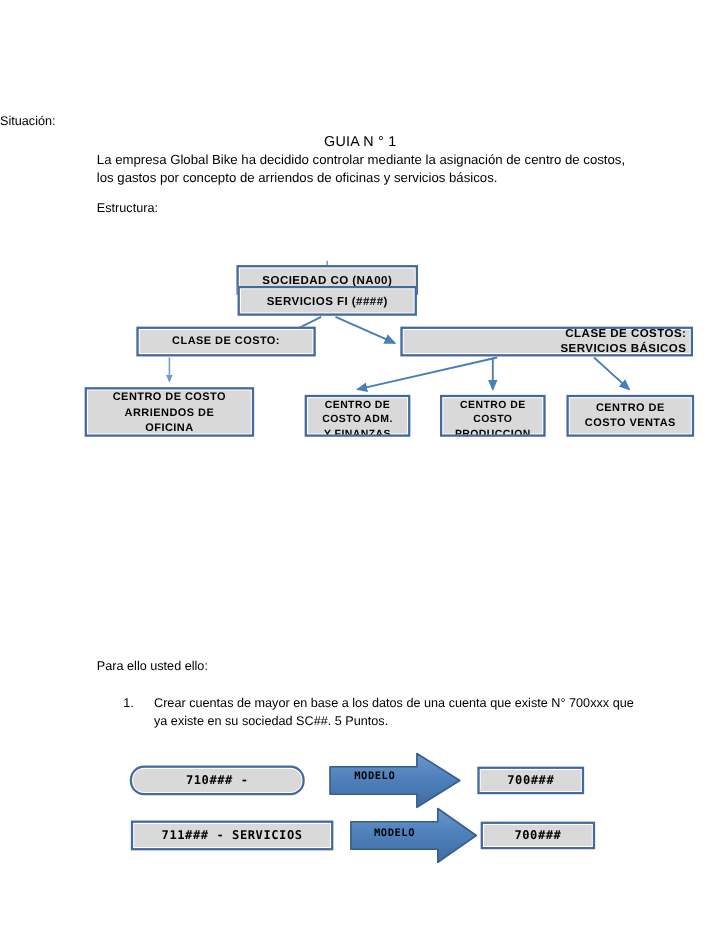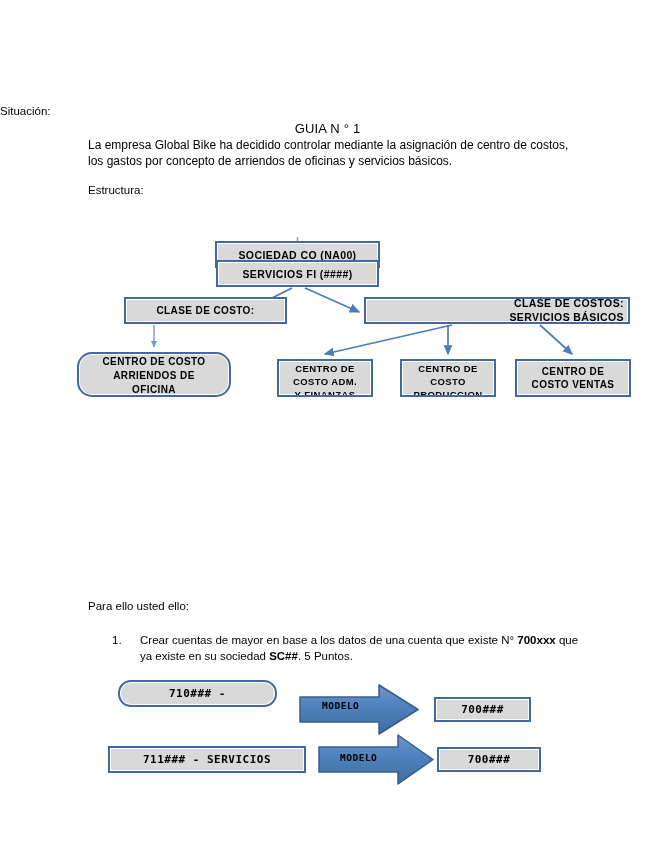--- a/index.html
+++ b/index.html
@@ -68,21 +68,21 @@
   }
   .task-list .num {
     position: absolute;
     left: 0;
     top: 0;
   }
   .task-list .body {
     margin-left: 28px;
     display: block;
   }
-  .task-list b { font-weight: bold; }
+  .task-list b { font-weight: normal; }
 
   
   .diagram {
     position: absolute;
     left: 0;
     top: 0;
     width: 655px;
     height: 848px;
     pointer-events: none;
   }
@@ -111,21 +111,21 @@
     white-space: pre-line;
   }
 
   
   #node-co      { left: 215px; top: 209px; width: 165px; height: 27px; font-size: 10.5px; margin-top: 32px; }
   #node-fi      { left: 216px; top: 260px; width: 163px; height: 27px; font-size: 10.5px; }
   #node-clase1  { left: 76px;  top: 297px; width: 163px; height: 27px; font-size: 10px; margin-left: 48px; }
   #node-clase2  { left: 364px; top: 297px; width: 266px; height: 27px; font-size: 10.5px; line-height: 14px; }
   #node-clase2 .node-text { margin-top: -1px; text-align: right; }
 
-  #node-cc-arriendos { left: 77px;  top: 352px; width: 154px; height: 45px; font-size: 10px;  line-height: 14px; border-radius: 15px; }
+  #node-cc-arriendos { left: 77px;  top: 352px; width: 154px; height: 45px; font-size: 10px;  line-height: 14px; }
   #node-cc-adm       { left: 277px; top: 359px; width: 96px;  height: 38px; font-size: 9.5px; line-height: 13px; }
   #node-cc-prod      { left: 400px; top: 359px; width: 96px;  height: 38px; font-size: 9.5px; line-height: 13px; }
   #node-cc-ventas    { left: 515px; top: 359px; width: 116px; height: 38px; font-size: 10px; line-height: 13px; }
 
   #node-cc-arriendos .node-text,
   #node-cc-adm .node-text,
   #node-cc-prod .node-text { margin-top: -2px; align-self: flex-start; padding-top: 3px; }
 
   
   .acct-box {
@@ -136,23 +136,23 @@
     display: flex;
     align-items: center;
     justify-content: center;
     font-family: "DejaVu Sans Mono", monospace;
     font-weight: bold;
     font-size: 11px;
     color: #000000;
     box-sizing: border-box;
     letter-spacing: 0.5px;
   }
-  #acct-710 { left: 118px; top: 680px; width: 159px; height: 27px; border-radius: 13px; }
+  #acct-710 { left: 118px; top: 696px; width: 159px; height: 27px; border-radius: 13px; }
   #acct-700a{ left: 434px; top: 697px; width: 97px;  height: 25px; }
-  #acct-711 { left: 108px; top: 746px; width: 198px; height: 27px; }
+  #acct-711 { left: 119px; top: 746px; width: 184px; height: 27px; }
   #acct-700b{ left: 437px; top: 747px; width: 104px; height: 25px; }
 
   .arrow-label {
     position: absolute;
     font-family: "DejaVu Sans Mono", monospace;
     font-weight: bold;
     font-size: 9.5px;
     color: #000000;
     letter-spacing: 0.5px;
     z-index: 5;

